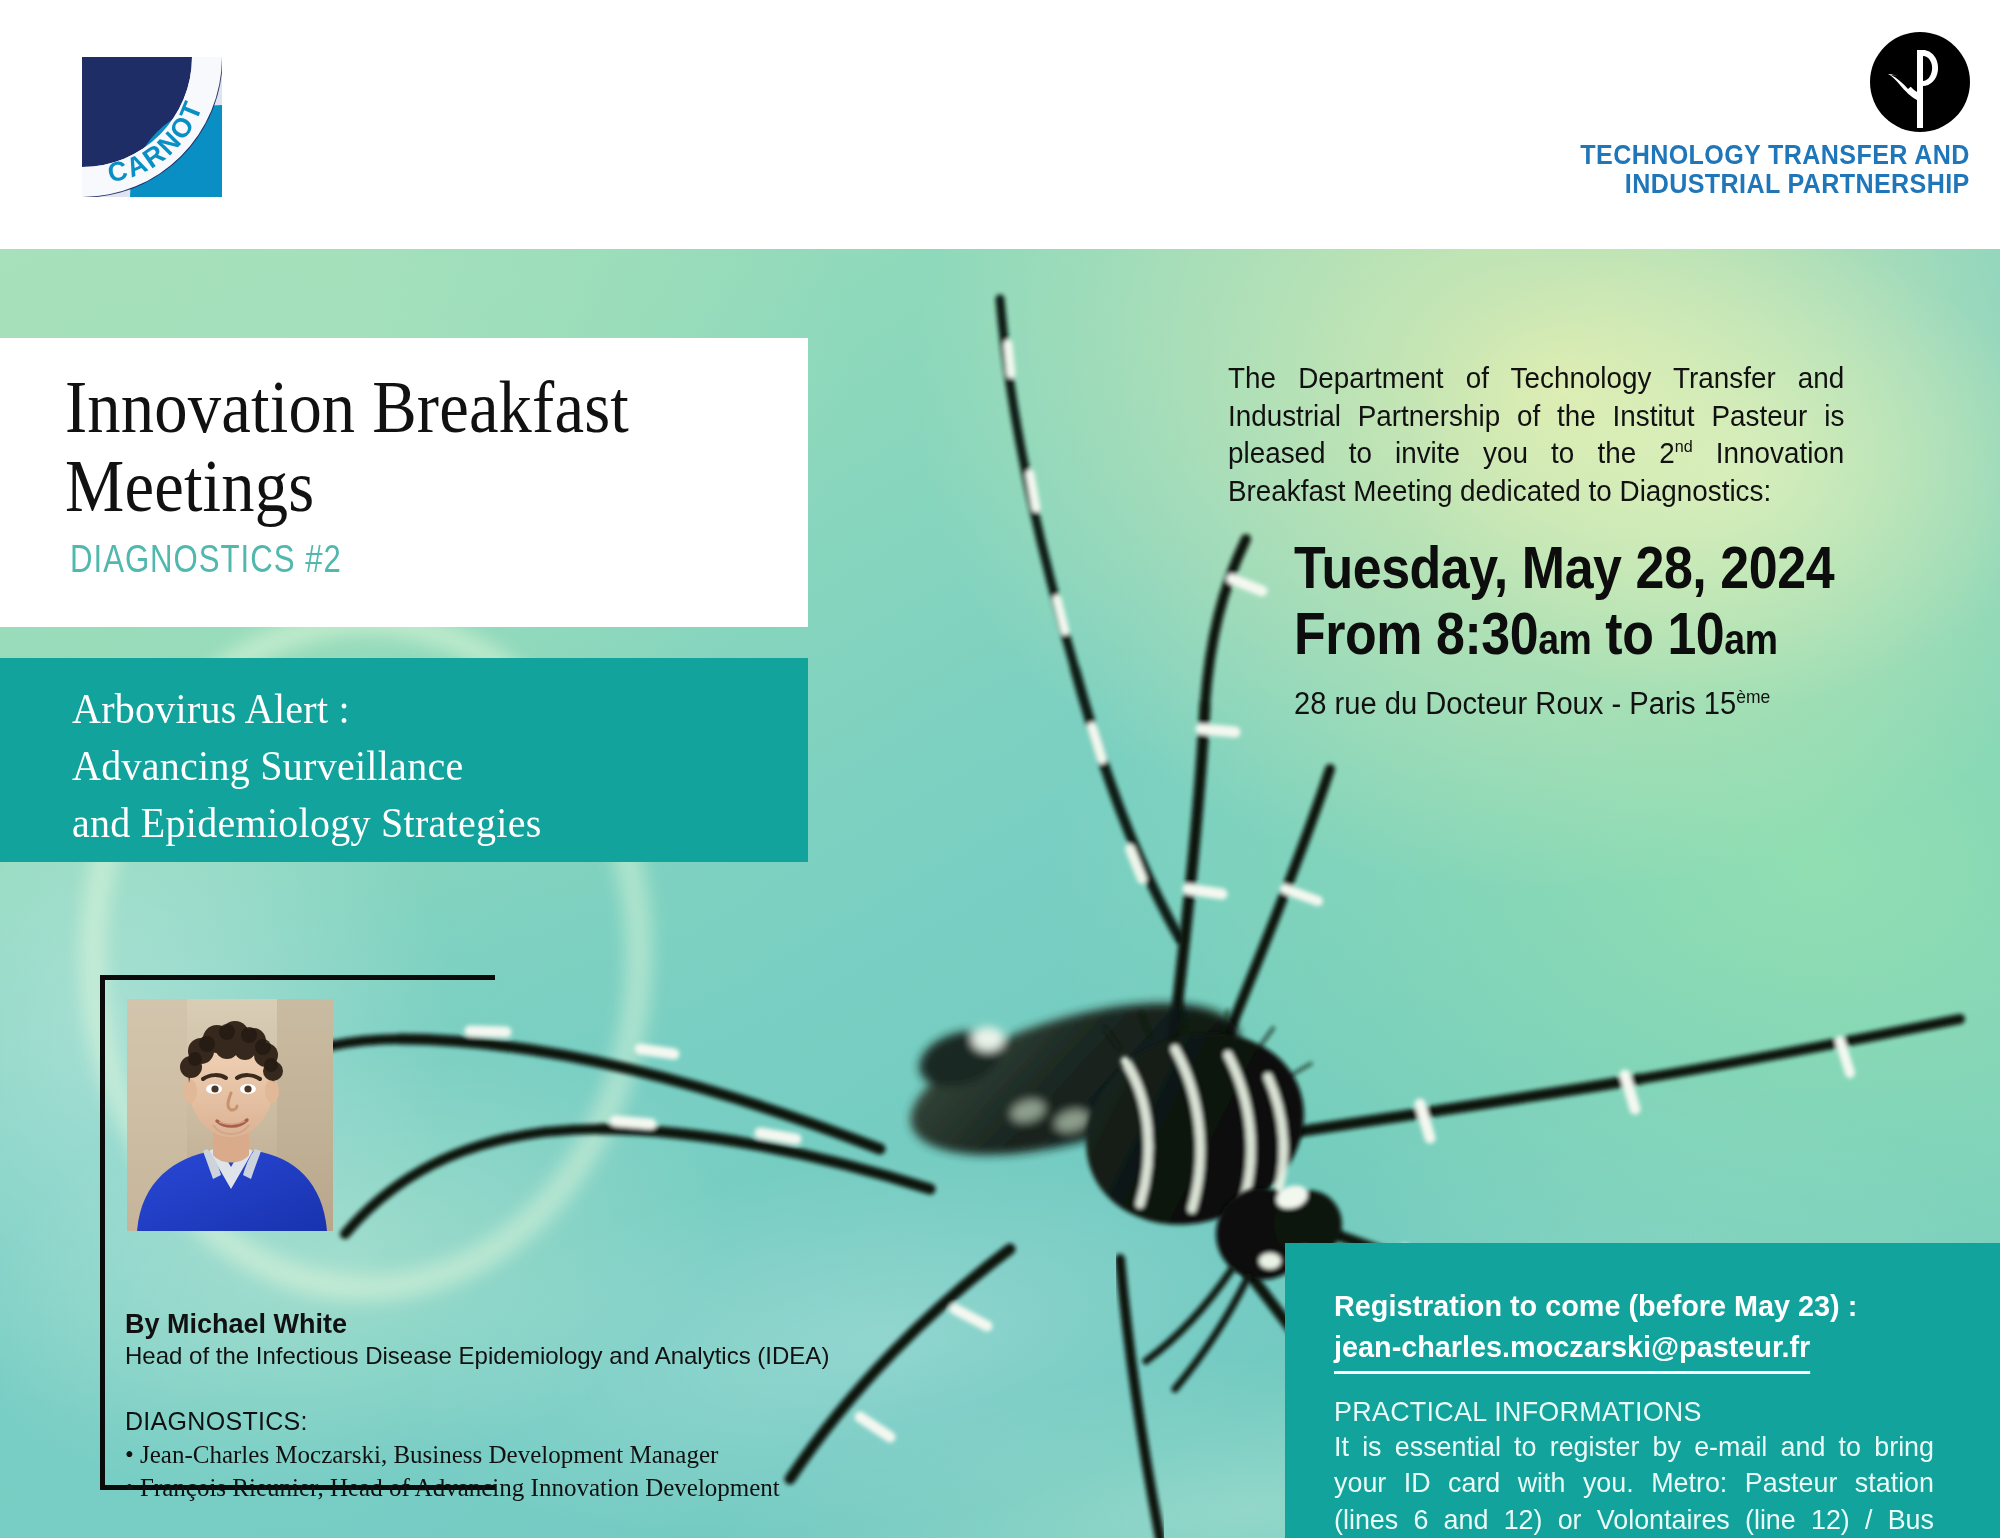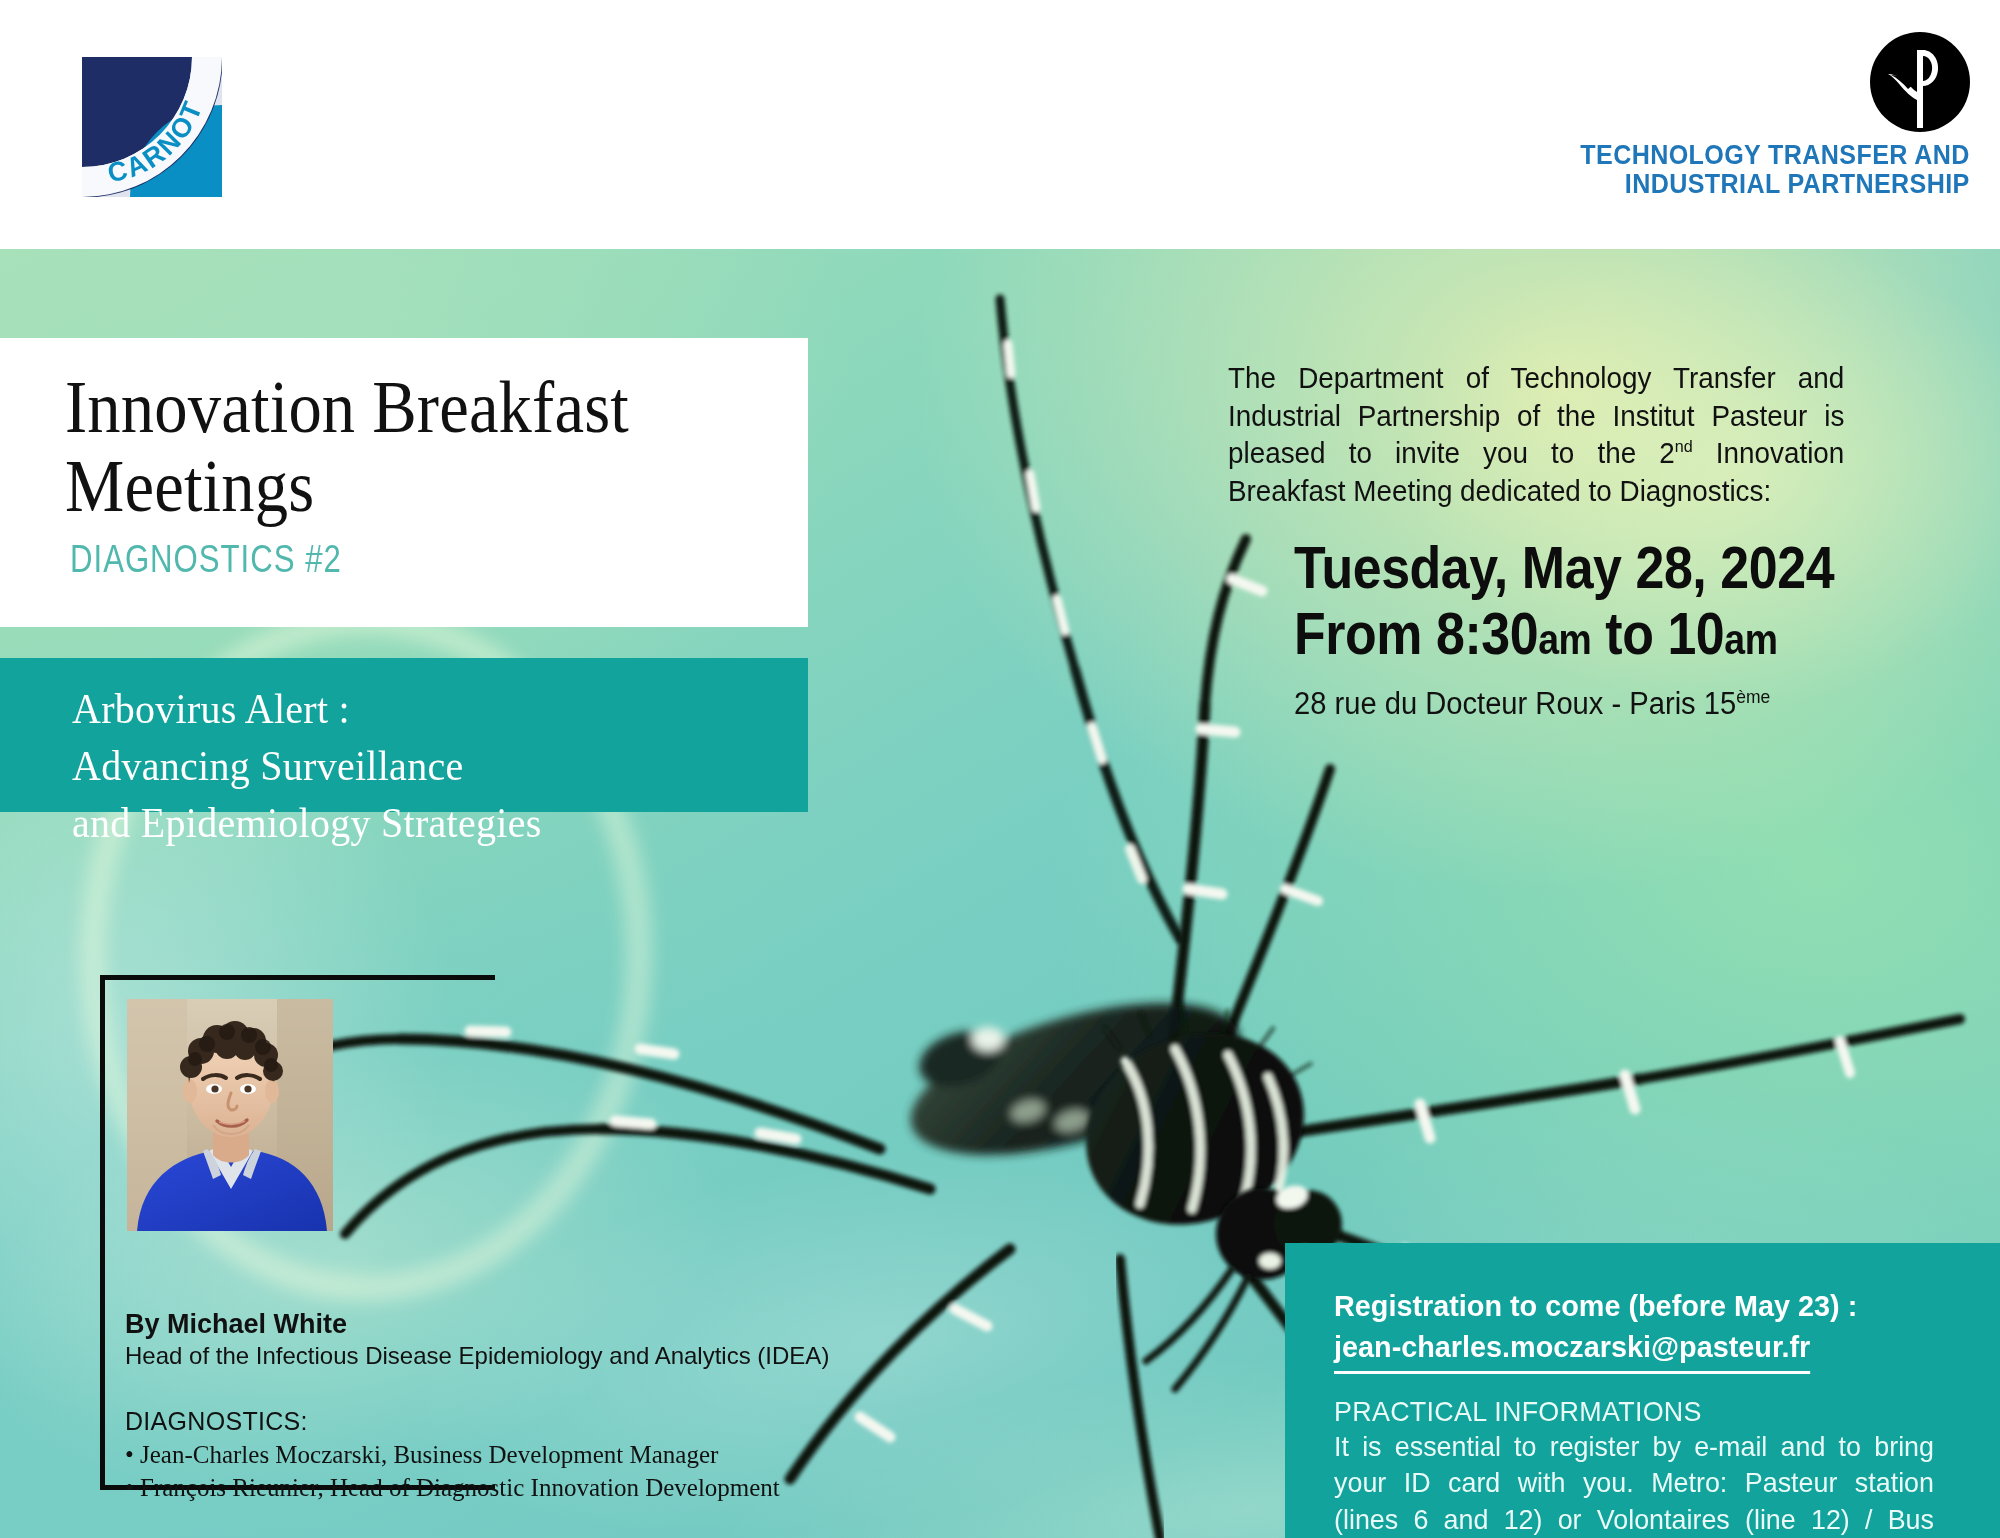--- a/index.html
+++ b/index.html
@@ -93,21 +93,21 @@
   }
   .title-sub{
     position:absolute;left:70px;top:200px;
     font-family:"Liberation Sans",sans-serif;
     font-size:38px;font-weight:normal;color:#51b8ae;
     letter-spacing:1.2px;
     transform:scaleX(0.82);transform-origin:left top;
   }
 
   .tealband{
-    position:absolute;left:0;top:658px;width:808px;height:154px;
+    position:absolute;left:0;top:658px;width:808px;height:204px;
     background:#11a39c;z-index:20;
   }
   .tealband-text{
     position:absolute;left:72px;top:22px;width:720px;
     font-family:"Liberation Serif",serif;
     font-size:43px;line-height:1.33;color:#ffffff;
     letter-spacing:0.3px;
     transform:scaleX(0.93);transform-origin:left top;
   }
 
@@ -486,21 +486,21 @@
 
       <path d="M86 126 C 94 138 114 138 122 126" stroke="#c99a7b" stroke-width="2" fill="none" opacity="0.55"></path>
     </svg>
   </div>
 
   <div class="speaker">
     <div class="speaker-name">By Michael White</div>
     <div class="speaker-role">Head of the Infectious Disease Epidemiology and Analytics (IDEA)</div>
     <div class="mod-title">DIAGNOSTICS:</div>
     <div class="mod-item">• Jean-Charles Moczarski, Business Development Manager</div>
-    <div class="mod-item">• François Rieunier, Head of Diagnostic Innovation Development</div>
+    <div class="mod-item">• François Rieunier, Head of Advancing Innovation Development</div>
   </div>
 
   <div class="invite">
     <p><span>The Department of Technology Transfer and Industrial Partnership of the Institut Pasteur is pleased to invite you to the 2</span><sup>nd</sup><span> Innovation Breakfast Meeting dedicated to Diagnostics:</span></p>
   </div>
 
   <div class="datebox">
     <div class="date-line">Tuesday, May 28, 2024</div>
     <div class="date-line"><span>From 8:30</span><span class="small">am</span><span> to 10</span><span class="small">am</span></div>
     <div class="addr"><span>28 rue du Docteur Roux - Paris 15</span><sup>ème</sup></div>

